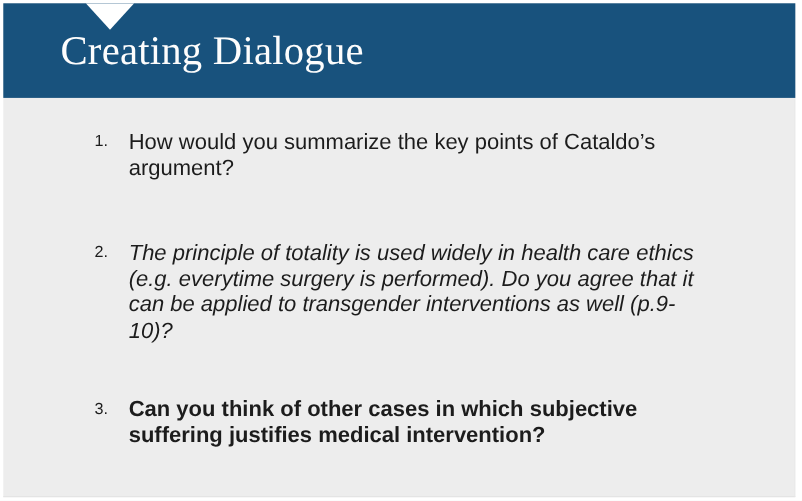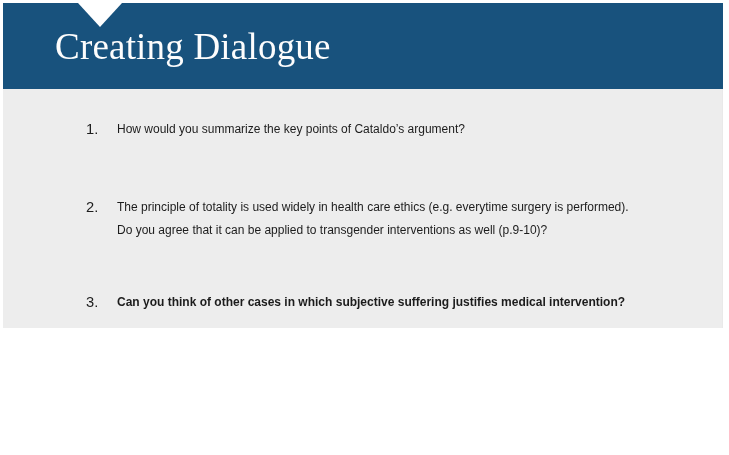--- a/index.html
+++ b/index.html
@@ -7,21 +7,21 @@
     padding: 0;
     background: #ffffff;
   }
   body {
     font-family: "Liberation Sans", sans-serif;
   }
 
   .slide {
     position: relative;
     width: 729px;
-    height: 328px;
+    height: 455px;
     background: #ffffff;
     overflow: hidden;
     box-sizing: border-box;
   }
 
   
   .slide-canvas {
     position: absolute;
     left: 3px;
     top: 3px;
@@ -99,27 +99,27 @@
     width: 31px;
     text-align: left;
     color: #1c1c1c;
     font-size: 14.7px;
     line-height: 23.5px;
   }
 
   .question-text {
     flex: 1 1 auto;
     color: #1c1c1c;
-    font-size: 12px;
+    font-size: 20px;
     line-height: 23.5px;
   }
 
   
   .question-item[data-idx="0"] .question-text { width: 470px; }
-  .question-item[data-idx="1"] .question-text { width: 510px; }
+  .question-item[data-idx="1"] .question-text { width: 510px; font-style: italic; }
   .question-item[data-idx="2"] .question-text { width: 516px; font-weight: bold; }
 
   .question-item[data-idx="1"] { margin-bottom: 48px; }
 </style>
 </head>
 <body>
 
 <div class="slide">
 
   <div class="slide-canvas"></div>

